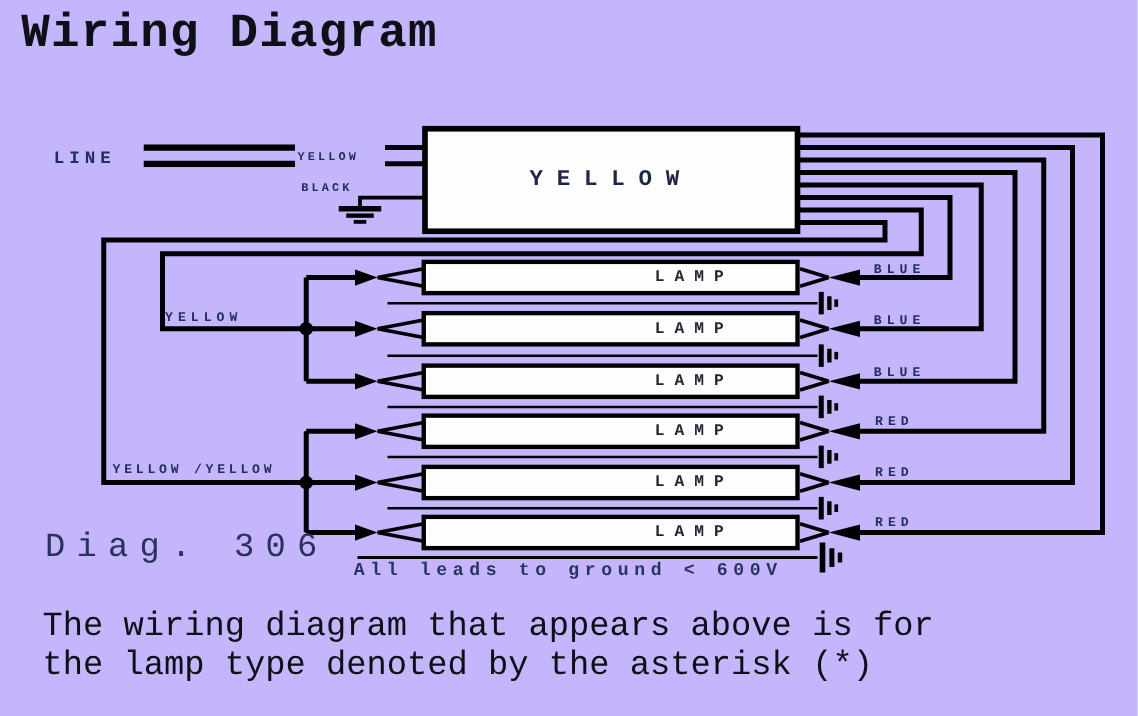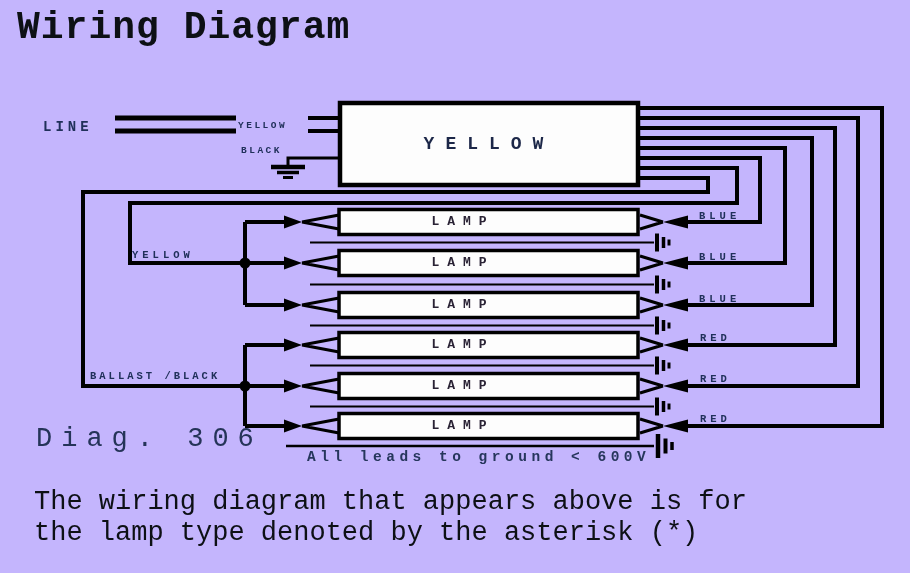--- a/index.html
+++ b/index.html
@@ -8,26 +8,26 @@
     font-family:Liberation Mono, monospace;overflow:hidden;
   }
   #wires-svg{position:absolute;left:0;top:0;width:910px;height:573px;}
   .lbl{position:absolute;color:#20305a;font-weight:bold;white-space:nowrap;line-height:1;}
   .page-title{
     position:absolute;left:17px;top:6px;font-size:38px;font-weight:800;
     color:#0d1015;letter-spacing:1px;
   }
   .ballast-lbl{position:absolute;left:340px;width:298px;top:134px;text-align:center;
     font-size:18px;font-weight:600;letter-spacing:11px;color:#1c2748;}
-  .lamp-lbl{position:absolute;left:339px;width:248px;text-align:center;
+  .lamp-lbl{position:absolute;left:339px;width:248px;text-align:right;
     font-size:13px;font-weight:bold;letter-spacing:8px;color:#2a2335;}
   .diag-num{position:absolute;left:36px;top:424px;font-size:27px;font-weight:500;
     letter-spacing:9px;color:#253458;white-space:nowrap;}
   .ground-note{position:absolute;left:283px;top:449px;font-size:14.5px;font-weight:600;
-    letter-spacing:4.5px;color:#26365c;white-space:nowrap;margin-left:24px;}
+    letter-spacing:4.5px;color:#26365c;white-space:nowrap;}
   .caption-line{position:absolute;left:34px;font-size:27px;color:#0d1015;white-space:nowrap;}
 </style>
 </head>
 <body>
 
 <div id="screen">
 
   <div class="page-title">Wiring Diagram</div>
 
   <svg id="wires-svg" viewBox="0 0 910 573" xmlns="http://www.w3.org/2000/svg">
@@ -126,21 +126,21 @@
   <span class="ballast-lbl">YELLOW</span>
 
   <span class="lamp-lbl" style="top:214px;">LAMP</span>
   <span class="lamp-lbl" style="top:255px;">LAMP</span>
   <span class="lamp-lbl" style="top:297px;">LAMP</span>
   <span class="lamp-lbl" style="top:337px;">LAMP</span>
   <span class="lamp-lbl" style="top:378px;">LAMP</span>
   <span class="lamp-lbl" style="top:418px;">LAMP</span>
 
   <span class="lbl" style="left:132px;top:250px;font-size:10.5px;letter-spacing:4px;">YELLOW</span>
-  <span class="lbl" style="left:90px;top:371px;font-size:10.5px;letter-spacing:3px;">BALLAST /BLACK</span>
+  <span class="lbl" style="left:90px;top:371px;font-size:10.5px;letter-spacing:3px;">YELLOW /YELLOW</span>
 
   <span class="lbl" style="left:699px;top:211px;font-size:10.5px;letter-spacing:4px;">BLUE</span>
   <span class="lbl" style="left:699px;top:252px;font-size:10.5px;letter-spacing:4px;">BLUE</span>
   <span class="lbl" style="left:699px;top:294px;font-size:10.5px;letter-spacing:4px;">BLUE</span>
   <span class="lbl" style="left:700px;top:333px;font-size:10.5px;letter-spacing:4px;">RED</span>
   <span class="lbl" style="left:700px;top:374px;font-size:10.5px;letter-spacing:4px;">RED</span>
   <span class="lbl" style="left:700px;top:414px;font-size:10.5px;letter-spacing:4px;">RED</span>
 
   <span class="diag-num">Diag. 306</span>
   <span class="ground-note">All leads to ground &lt; 600V</span>

